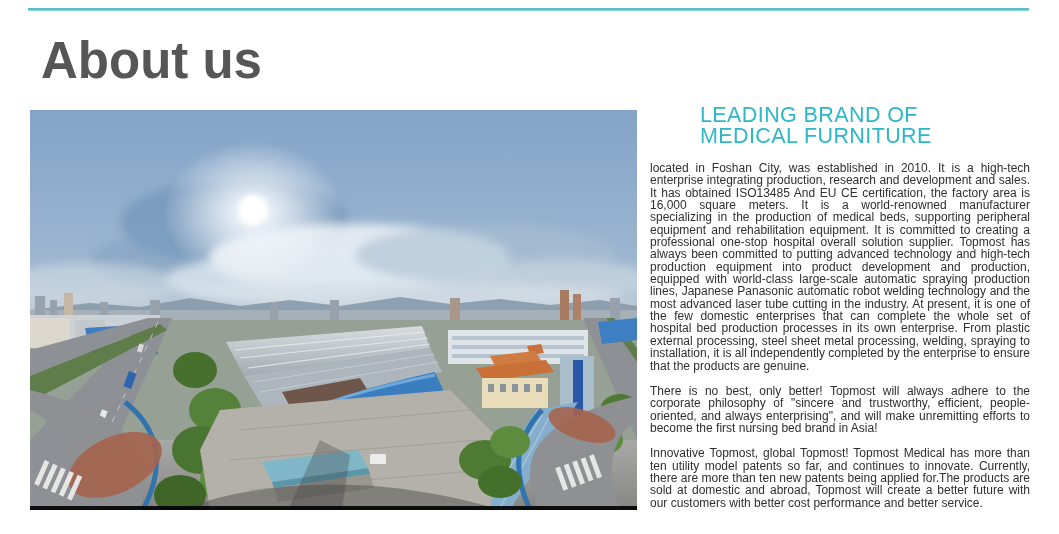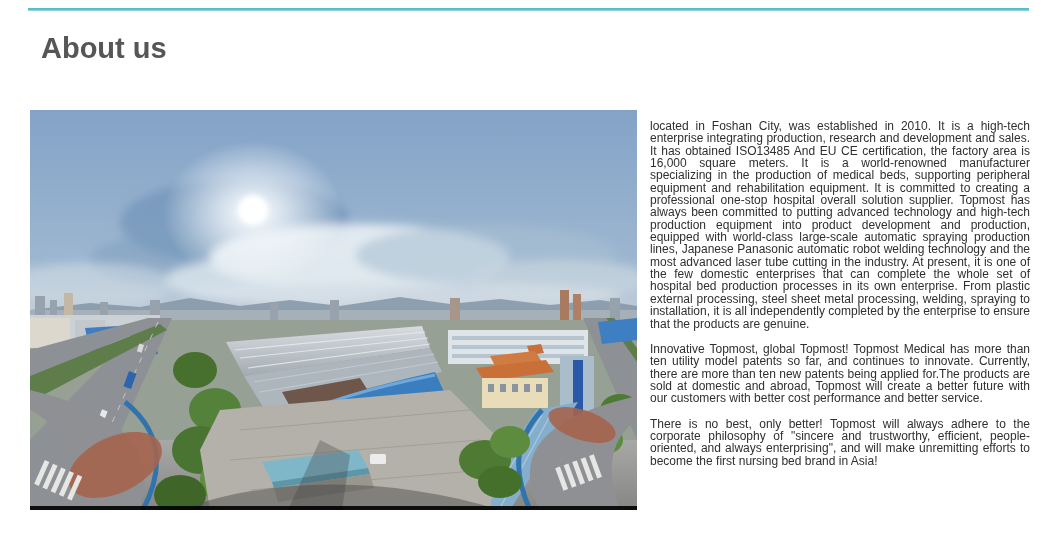--- a/index.html
+++ b/index.html
@@ -8,21 +8,21 @@
     font-family:"Liberation Sans", sans-serif;
     -webkit-font-smoothing:antialiased;
   }
   .page{position:relative;width:1059px;height:534px;background:#fff;}
   .top-rule{
     position:absolute;left:28px;top:8px;width:1001px;height:3px;
     background:linear-gradient(180deg,#57bec9 0%,#57bec9 45%,#a6dbe0 100%);
   }
   .page-title{
     position:absolute;left:41px;top:33px;margin:0;
-    font-size:29px;font-weight:bold;color:#565656;letter-spacing:0;
+    font-size:51px;font-weight:bold;color:#565656;letter-spacing:0;
     line-height:1.1;
   }
   .photo{
     position:absolute;left:30px;top:110px;width:607px;height:400px;
     overflow:hidden;background:#9fb4cc;
   }
   .photo svg{display:block;width:607px;height:400px;}
   .content{position:absolute;left:650px;top:105px;width:380px;}
   .lead-heading{
     margin:0 0 0 50px;
@@ -202,20 +202,24 @@
       <rect x="340" y="344" width="16" height="10" rx="1.5" fill="#ececec"></rect>
       <path d="M150,400 C240,366 360,366 470,400 Z" fill="#4f504e" opacity="0.5"></path>
       <polygon points="290,330 320,345 312,400 258,400" fill="#3c3d3b" opacity="0.3"></polygon>
       <rect x="0" y="396" width="607" height="4" fill="#77787
 
 6" opacity="0.9"></rect>
     </svg>
   </div>
 
   <div class="content">
+    <h2 class="lead-heading">
+      <span>LEADING BRAND OF</span><br>
+      <span>MEDICAL FURNITURE</span>
+    </h2>
     <div class="body-text">
       <p>located in Foshan City, was established in 2010.  It is a high-tech enterprise integrating production, research and development and sales. It has obtained ISO13485 And EU CE certification, the  factory area is 16,000 square meters. It is a world-renowned manufacturer specializing in the production of medical beds, supporting peripheral equipment and rehabilitation equipment. It is committed to creating a professional one-stop hospital overall solution supplier. Topmost has always been committed to putting advanced technology and high-tech production equipment into product development and production, equipped with world-class large-scale automatic spraying production lines, Japanese Panasonic automatic robot welding technology and the most advanced laser tube cutting in the industry. At present, it is one of the few domestic enterprises that can complete the whole set of hospital bed production processes in its own enterprise. From plastic external processing, steel sheet metal processing, welding, spraying to installation, it is all independently completed by the enterprise to ensure that the products are genuine.</p>
+      <p>There is no best, only better! Topmost will always adhere to the corporate philosophy of "sincere and trustworthy, efficient, people-oriented, and always enterprising", and will make unremitting efforts to become the first nursing bed brand in Asia!</p>
       <p>Innovative Topmost, global Topmost! Topmost Medical has more than ten utility model patents so far, and continues to innovate. Currently, there are more than ten new patents being applied for.The products are sold at domestic  and abroad, Topmost will create a better future with our customers with better cost performance and better service.</p>
-      <p>There is no best, only better! Topmost will always adhere to the corporate philosophy of "sincere and trustworthy, efficient, people-oriented, and always enterprising", and will make unremitting efforts to become the first nursing bed brand in Asia!</p>
     </div>
   </div>
 
 </div>
 
 </body></html>

